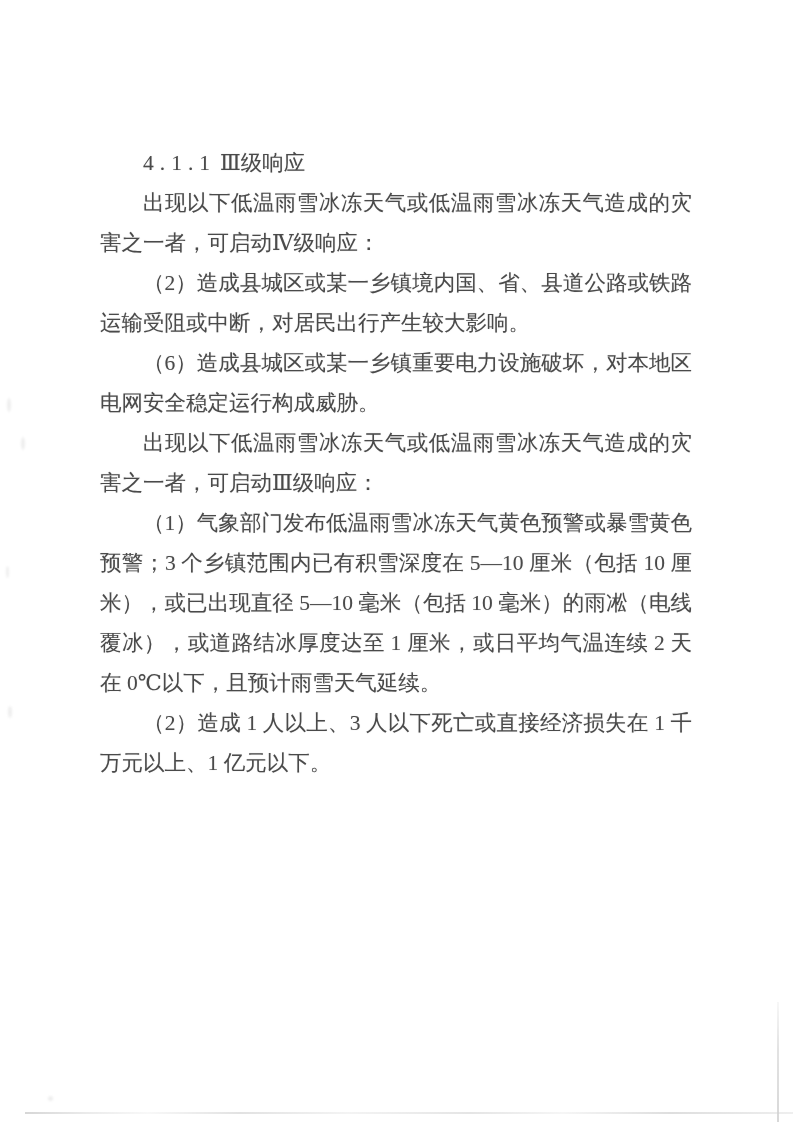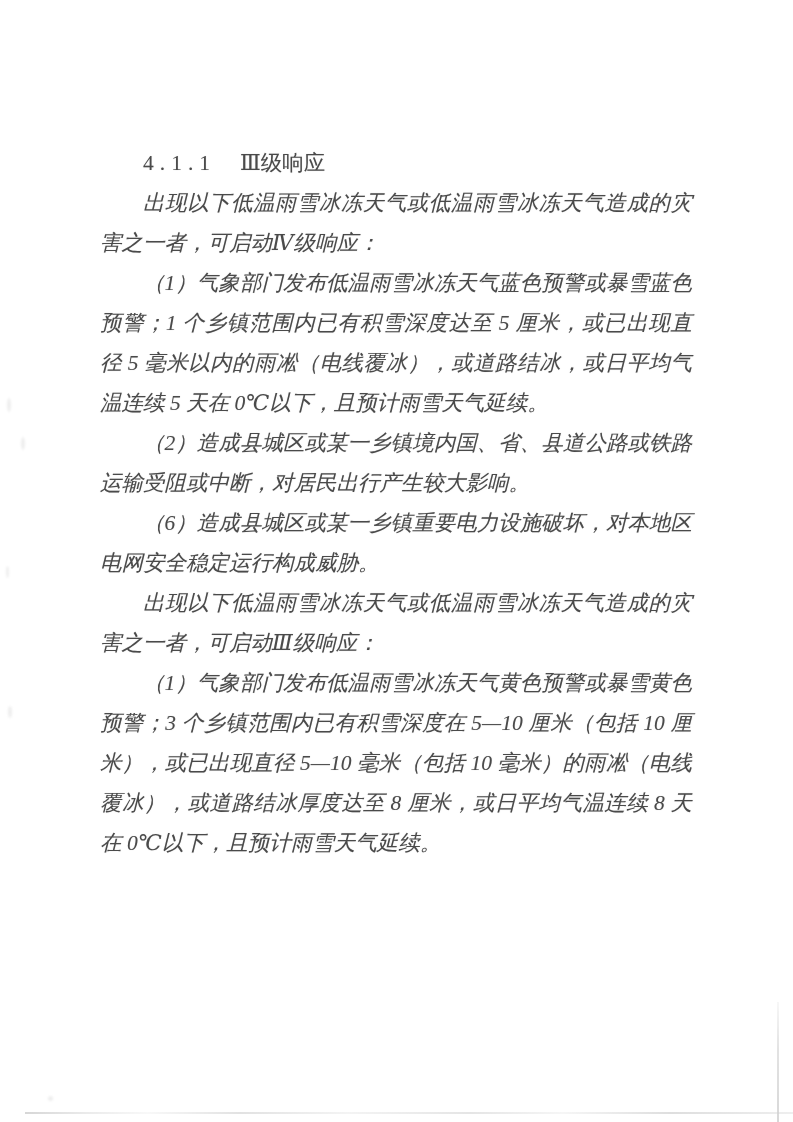--- a/index.html
+++ b/index.html
@@ -34,25 +34,24 @@
     padding: 0;
     font-weight: normal;
     font-size: inherit;
   }
   .heading {
     text-indent: 2em;
     white-space: nowrap;
   }
   .h-num {
     letter-spacing: 6px;
-    margin-right: 24px;
+    margin-right: 4px;
   }
   .para {
     text-indent: 2em;
-    font-style: italic;
   }
   
   .smudge {
     position: absolute;
     background: #9a9a9a;
     opacity: 0.16;
     filter: blur(1px);
     border-radius: 50%;
   }
   .smudge.s1 { left: 7px;  top: 398px; width: 4px; height: 14px; }
@@ -88,28 +87,28 @@
 
 <div class="page">
 
   <div class="text-block">
 
     <section>
       <h3 class="heading">
         <span class="h-num">4.1.1</span><span class="h-title">Ⅲ级响应</span>
       </h3>
       <p class="para">出现以下低温雨雪冰冻天气或低温雨雪冰冻天气造成的灾害之一者，可启动Ⅳ级响应：</p>
-      <p class="para">（1）气象部门发布低温雨雪冰冻天气蓝色预警或暴雪蓝色预警；1 个乡镇范围内已有积雪深度达至 5 厘米，或已出现直径 5 毫米以内的雨凇（电线覆冰），或道路结冰，或日平均气温连续 5 天在 0℃以下，且预计雨雪天气延续。</p>
       <p class="para">（2）造成县城区或某一乡镇境内国、省、县道公路或铁路运输受阻或中断，对居民出行产生较大影响。</p>
       <p class="para">（6）造成县城区或某一乡镇重要电力设施破坏，对本地区电网安全稳定运行构成威胁。</p>
     </section>
 
     <section>
       <p class="para">出现以下低温雨雪冰冻天气或低温雨雪冰冻天气造成的灾害之一者，可启动Ⅲ级响应：</p>
-      <p class="para">（1）气象部门发布低温雨雪冰冻天气黄色预警或暴雪黄色预警；3 个乡镇范围内已有积雪深度在 5—10 厘米（包括 10 厘米），或已出现直径 5—10 毫米（包括 10 毫米）的雨凇（电线覆冰），或道路结冰厚度达至 8 厘米，或日平均气温连续 8 天在 0℃以下，且预计雨雪天气延续。</p>
+      <p class="para">（1）气象部门发布低温雨雪冰冻天气黄色预警或暴雪黄色预警；3 个乡镇范围内已有积雪深度在 5—10 厘米（包括 10 厘米），或已出现直径 5—10 毫米（包括 10 毫米）的雨凇（电线覆冰），或道路结冰厚度达至 1 厘米，或日平均气温连续 2 天在 0℃以下，且预计雨雪天气延续。</p>
+      <p class="para">（2）造成 1 人以上、3 人以下死亡或直接经济损失在 1 千万元以上、1 亿元以下。</p>
     </section>
 
   </div>
 
   <div class="smudge s1"></div>
   <div class="smudge s2"></div>
   <div class="smudge s3"></div>
   <div class="smudge s4"></div>
   <div class="smudge s5"></div>
   <div class="scan-edge-bottom"></div>

